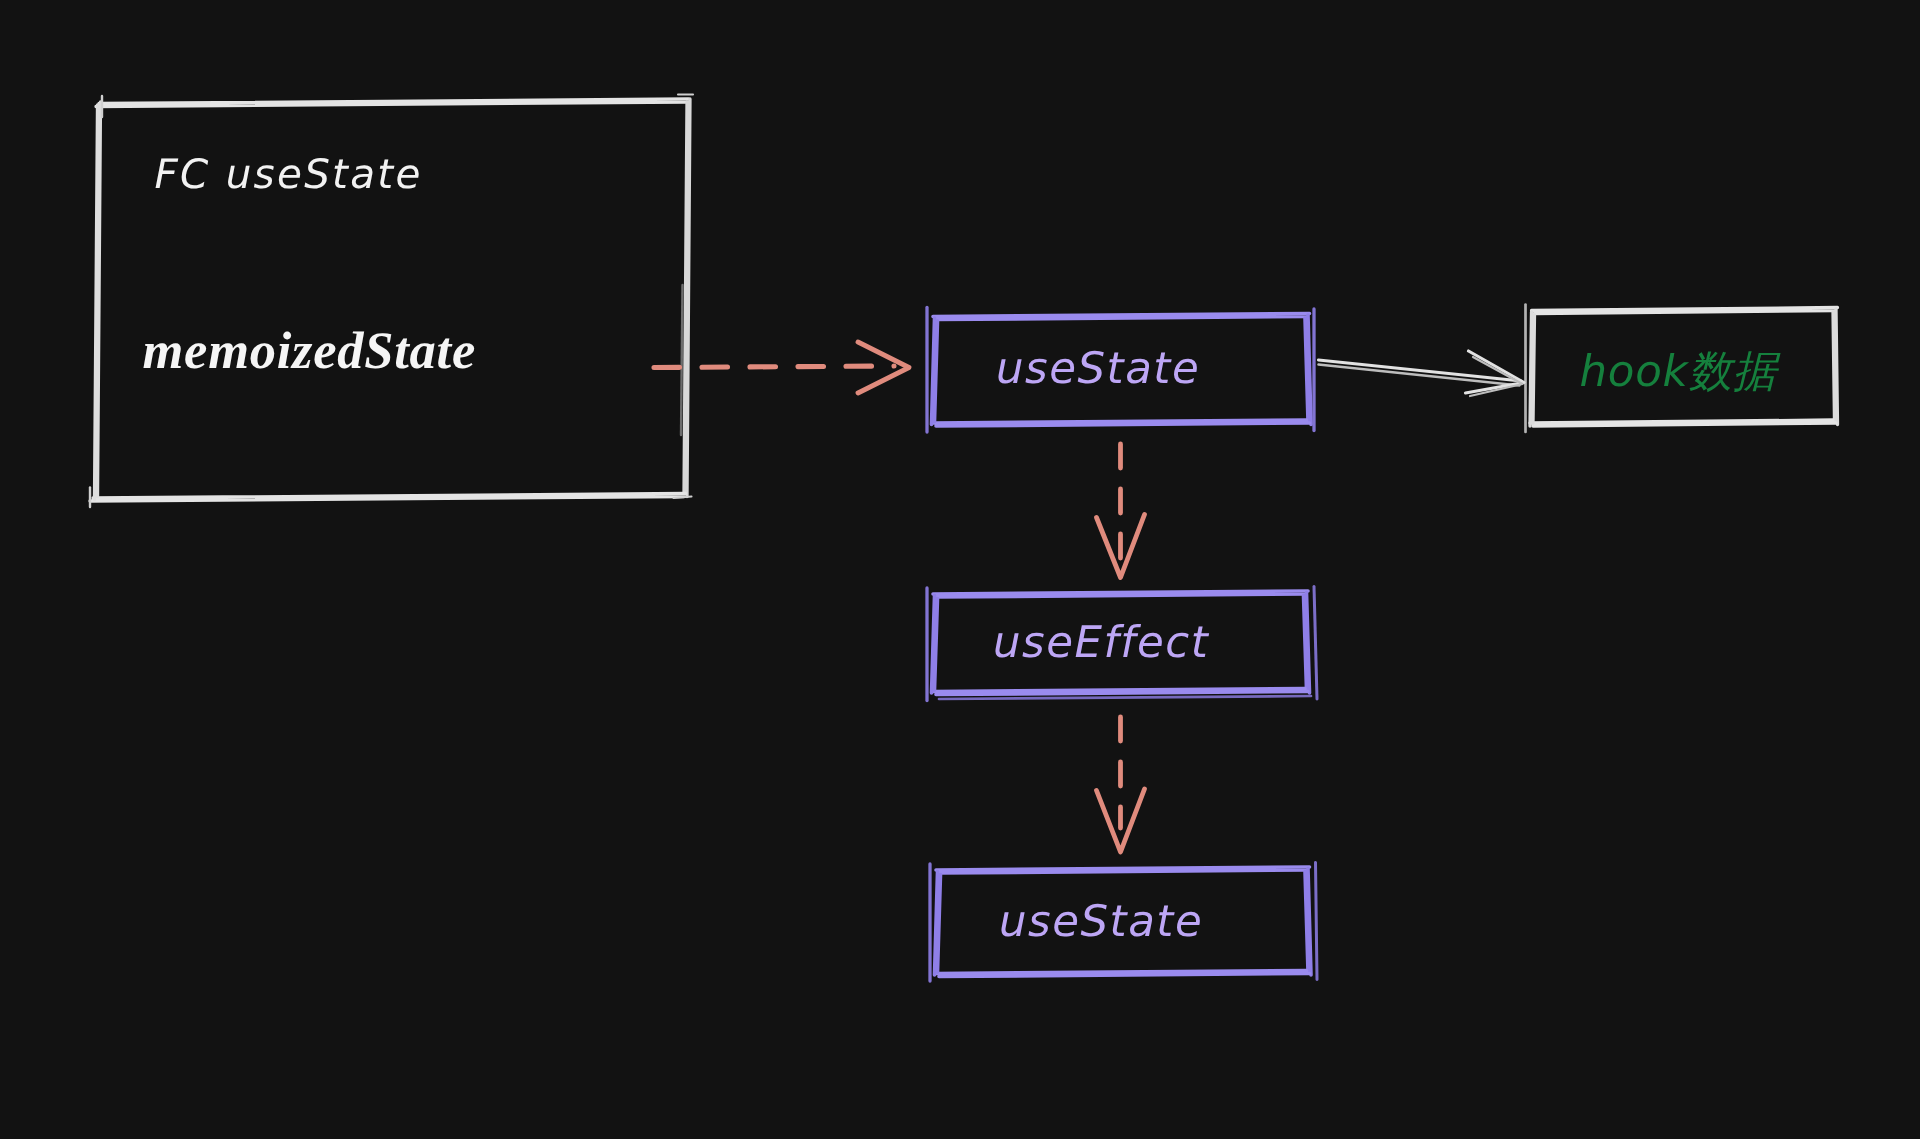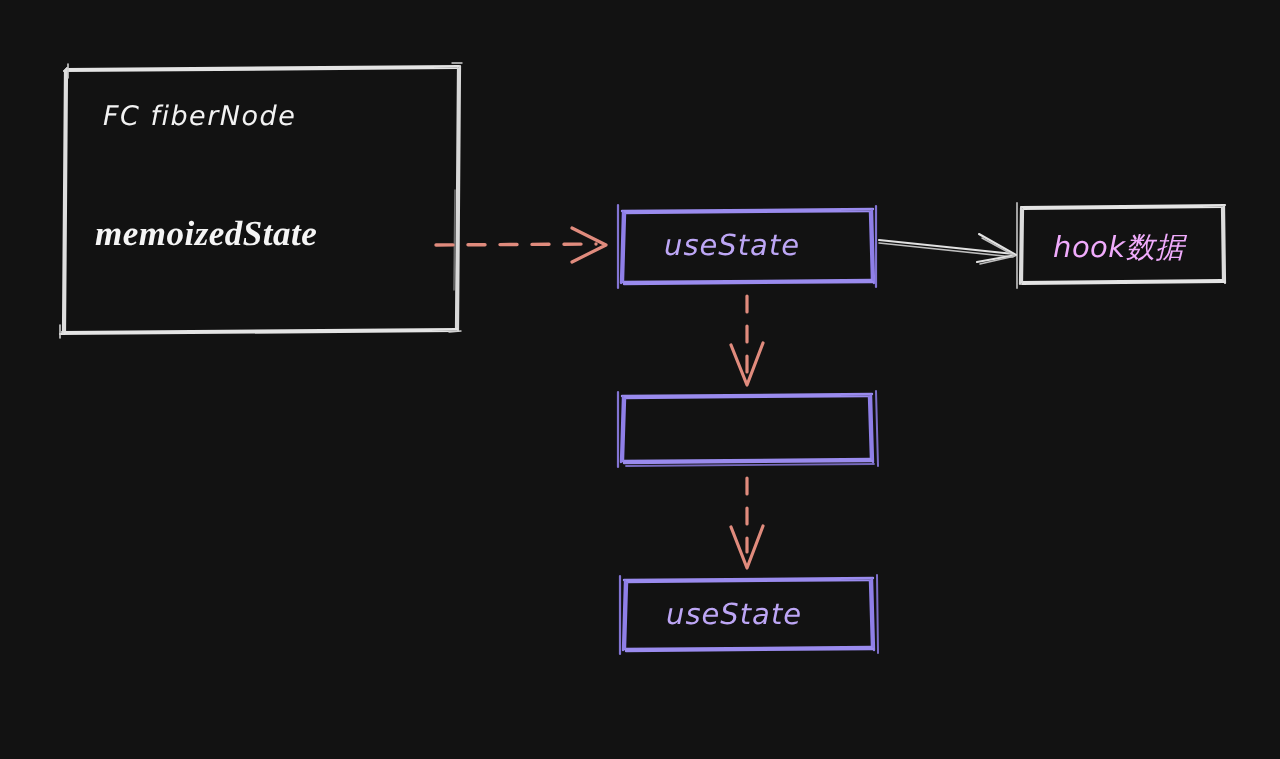--- a/index.html
+++ b/index.html
@@ -76,21 +76,21 @@
     top: 597px;
     font-size: 29px;
     color: #bda6f5;
     font-style: italic;
     letter-spacing: 1px;
   }
   #hookdata-label {
     left: 1053px;
     top: 228px;
     font-size: 29px;
-    color: #f0abfc;
+    color: #15803d;
     font-style: italic;
     letter-spacing: 0.5px;
   }
   
   .hit {
     position: absolute;
     background: transparent;
   }
 </style>
 </head>
@@ -167,28 +167,29 @@
       <path d="M 747 296 L 747 372" stroke="#e08b7d" stroke-width="3.2" fill="none" stroke-linecap="round" stroke-dasharray="16 14"></path>
       <path d="M 731 345 L 747 385 L 763 343" stroke="#e08b7d" stroke-width="3.2" fill="none" stroke-linecap="round" stroke-linejoin="round"></path>
     </g>
 
     <g>
       <path d="M 747 478 L 747 552" stroke="#e08b7d" stroke-width="3.2" fill="none" stroke-linecap="round" stroke-dasharray="16 14"></path>
       <path d="M 731 527 L 747 568 L 763 526" stroke="#e08b7d" stroke-width="3.2" fill="none" stroke-linecap="round" stroke-linejoin="round"></path>
     </g>
   </svg>
 
-  <div class="node-label" id="fc-title">FC fiberNode</div>
+  <div class="node-label" id="fc-title">FC useState</div>
 
   <div class="node-label" id="memoized-label">memoizedState</div>
 
   <div class="node-label" id="usestate-1-label">useState</div>
 
   <div class="node-label" id="hookdata-label">hook数据</div>
 
+  <div class="node-label" id="useeffect-label">useEffect</div>
 
   <div class="node-label" id="usestate-2-label">useState</div>
 
   <div class="hit" style="left:63px;  top:67px;  width:396px; height:265px;"></div>
   <div class="hit" style="left:618px; top:205px; width:260px; height:83px;"></div>
   <div class="hit" style="left:1017px;top:203px; width:210px; height:85px;"></div>
   <div class="hit" style="left:618px; top:391px; width:262px; height:77px;"></div>
   <div class="hit" style="left:620px; top:575px; width:260px; height:80px;"></div>
   <div class="hit" style="left:436px; top:228px; width:172px; height:36px;"></div>
   <div class="hit" style="left:879px; top:232px; width:138px; height:34px;"></div>

